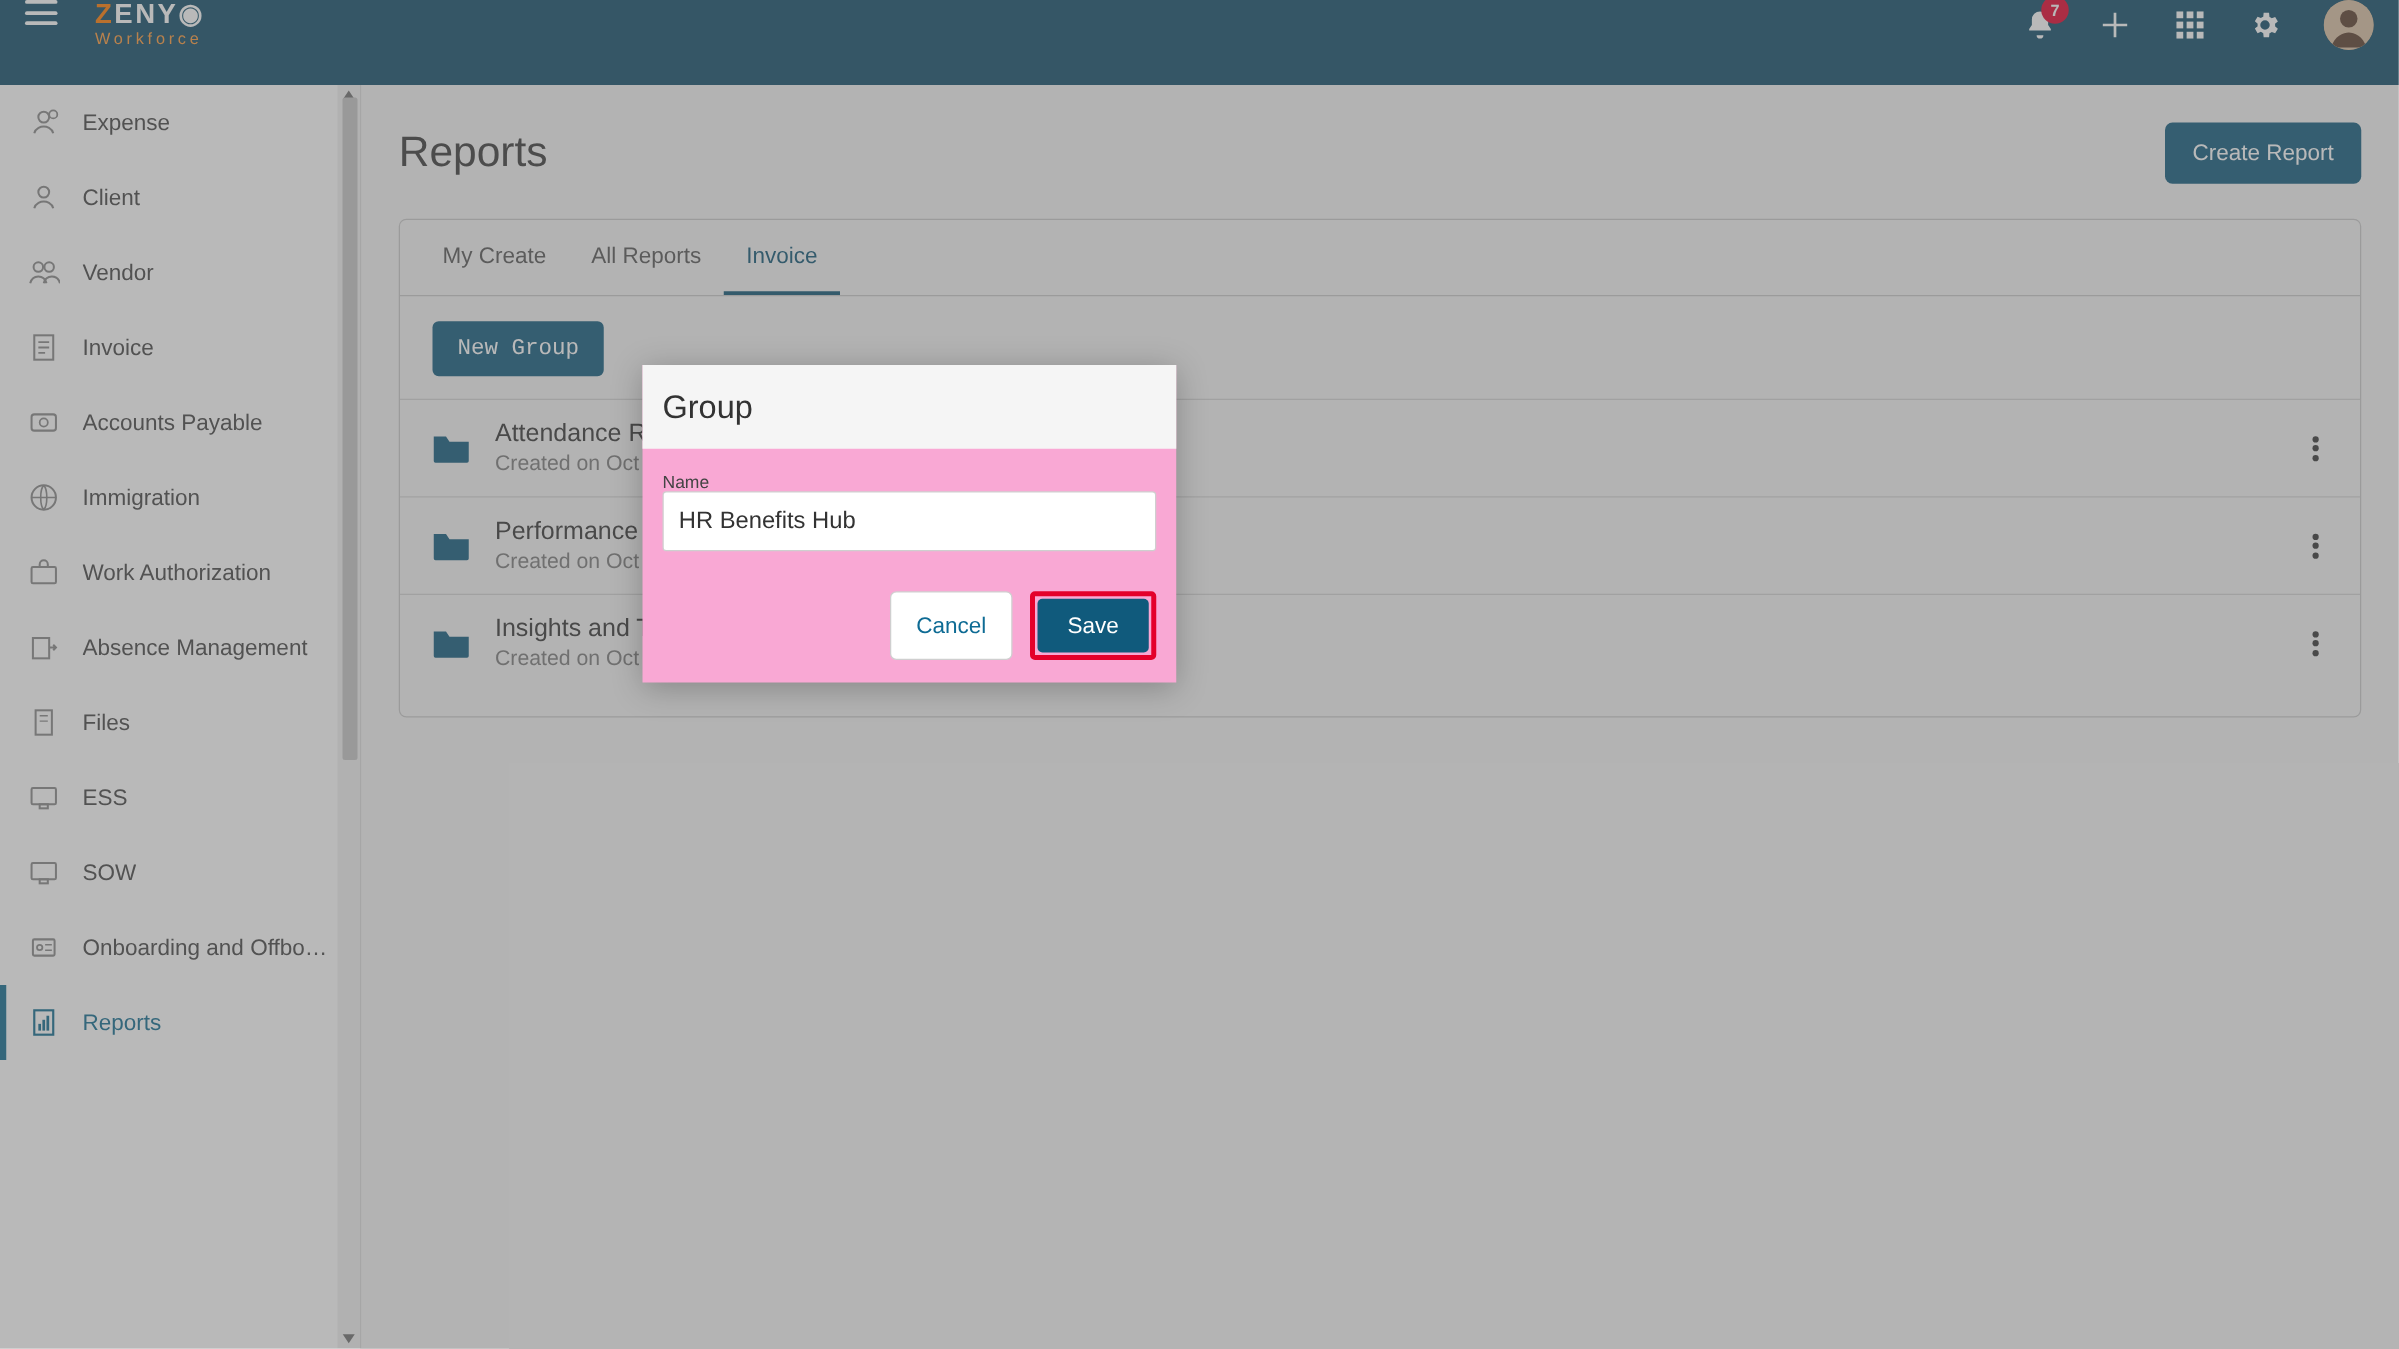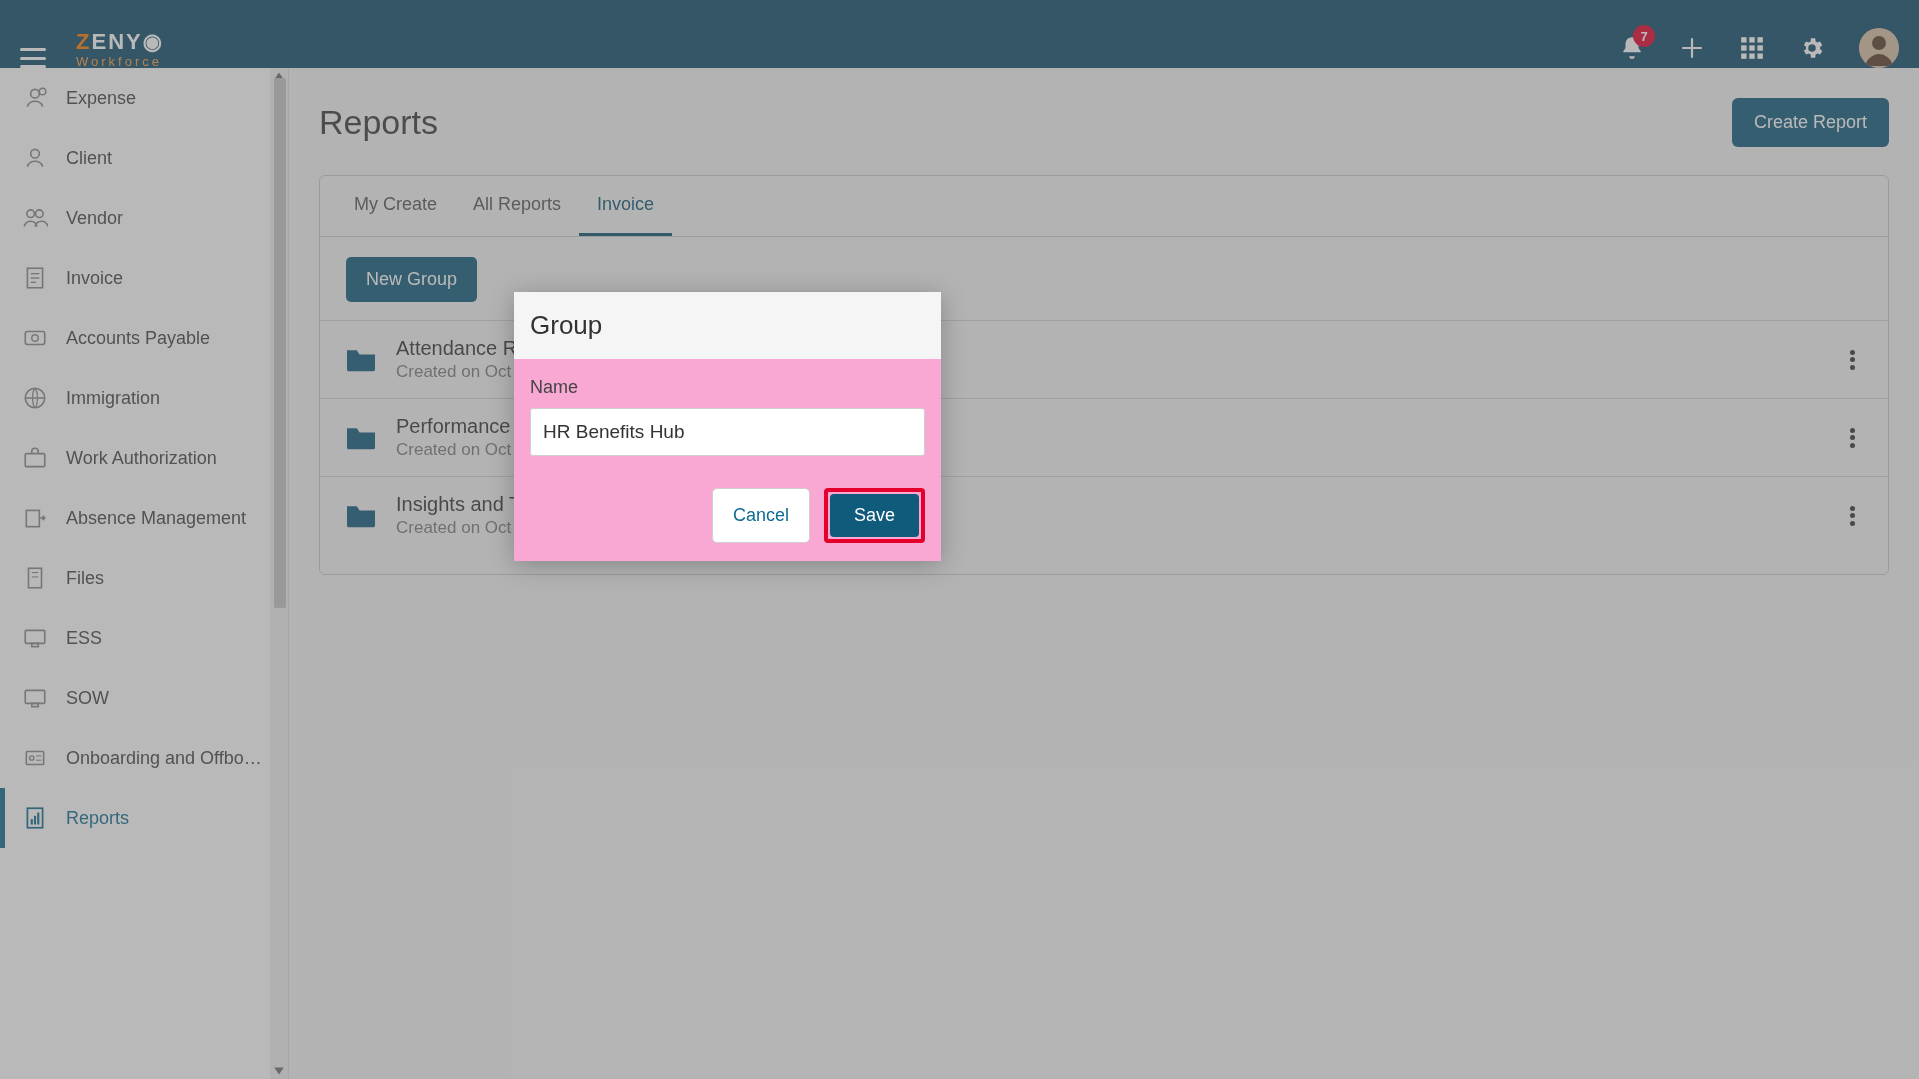--- a/index.html
+++ b/index.html
@@ -3,21 +3,21 @@
 <meta charset="utf-8">
 <style>
   * { box-sizing: border-box; margin: 0; padding: 0; font-family: "Segoe UI", Arial, sans-serif; }
   body { width: 1919px; height: 1079px; overflow: hidden; background: #f5f5f5; position: relative; }
 
   
   .topbar {
     height: 68px;
     background: #0f4c68;
     display: flex;
-    align-items: flex-end;
+    align-items: flex-start;
     padding: 0 20px;
     color: #fff;
   }
   .hamburger { width: 26px; height: 20px; display:flex; flex-direction:column; justify-content:space-between; cursor:pointer; margin-right:30px;}
   .hamburger span { display:block; height:3px; background:#fff; border-radius:2px;}
   .logo { display:flex; flex-direction:column; line-height:1; }
   .logo-top { font-size:22px; font-weight:700; letter-spacing:2px;}
   .logo-top .z { color:#ff7a00;}
   .logo-top .e { color:#fff;}
   .logo-sub { font-size:13px; color:#ff9a3a; letter-spacing:3px; margin-top:2px;}
@@ -47,38 +47,38 @@
   .main-header { display:flex; align-items:center; justify-content:space-between;}
   .page-title { font-size:34px; color:#3a3a3a; font-weight:500;}
   .create-btn { background:#105a7c; color:#fff; border:none; border-radius:6px; padding:14px 22px; font-size:18px; cursor:pointer;}
 
   .panel { margin-top:28px; border:1px solid #c9c9c9; border-radius:6px; background:transparent; }
   .tabs { display:flex; border-bottom:1px solid #c9c9c9; padding:0 16px;}
   .tab { padding:18px 18px; font-size:18px; color:#555; cursor:pointer;}
   .tab.active { color:#0e5474; border-bottom:3px solid #0e5474;}
 
   .panel-body { padding:20px; }
-  .new-group-btn { background:#105a7c; color:#fff; border:none; border-radius:5px; padding:12px 20px; font-size:18px; cursor:pointer; margin-left:6px;}
+  .new-group-btn { background:#105a7c; color:#fff; border:none; border-radius:5px; padding:12px 20px; font-size:18px; cursor:pointer; margin-left:6px;font-family:Liberation Mono, monospace;}
 
   .group-list { margin-top:18px; border-top:1px solid #d4d4d4; margin-left:-20px; margin-right:-20px;}
   .group-row { display:flex; align-items:center; padding:16px 24px; border-bottom:1px solid #d4d4d4; gap:18px;}
   .group-row:last-child{border-bottom:none;}
   .folder-icon { width:34px; height:28px; fill:#105a7c; flex-shrink:0;}
   .group-text .gt-title { font-size:20px; color:#333;}
   .group-text .gt-sub { font-size:17px; color:#7a7a7a; margin-top:2px;}
   .group-row-spacer { flex:1;}
   .row-menu { width:24px; height:24px; cursor:pointer; display:flex; flex-direction:column; justify-content:space-between; align-items:center; padding:2px 0;}
   .row-menu span { width:5px; height:5px; background:#333; border-radius:50%;}
 
   
   .overlay { position:absolute; inset:0; background:rgba(100,100,100,0.45); }
   .modal { position:absolute; left:514px; top:292px; width:427px; background:#f9a8d4; box-shadow:0 4px 24px rgba(0,0,0,0.25);}
   .modal-header { background:#f5f5f5; padding:18px 16px; font-size:26px; color:#333;}
   .modal-body { padding:18px 16px 10px;}
-  .field-label { font-size:18px; color:#444; margin-bottom:10px; display:block;}
+  .field-label { font-size:14px; color:#444; display:block;}
   .text-input { width:100%; border:1px solid #cfcfcf; border-radius:3px; padding:12px 12px; font-size:19px; color:#333; outline:none;}
   .modal-footer { display:flex; justify-content:flex-end; gap:14px; padding:22px 16px 18px;}
   .btn-cancel { background:#fff; border:1px solid #cfcfcf; color:#0e6b94; padding:11px 20px; border-radius:5px; font-size:18px; cursor:pointer;}
   .btn-save-wrap { border:4px solid #e4002b; border-radius:4px; padding:2px;}
   .btn-save { background:#105a7c; color:#fff; border:none; padding:11px 24px; border-radius:4px; font-size:18px; cursor:pointer;}
 
 </style>
 </head>
 <body>
 

